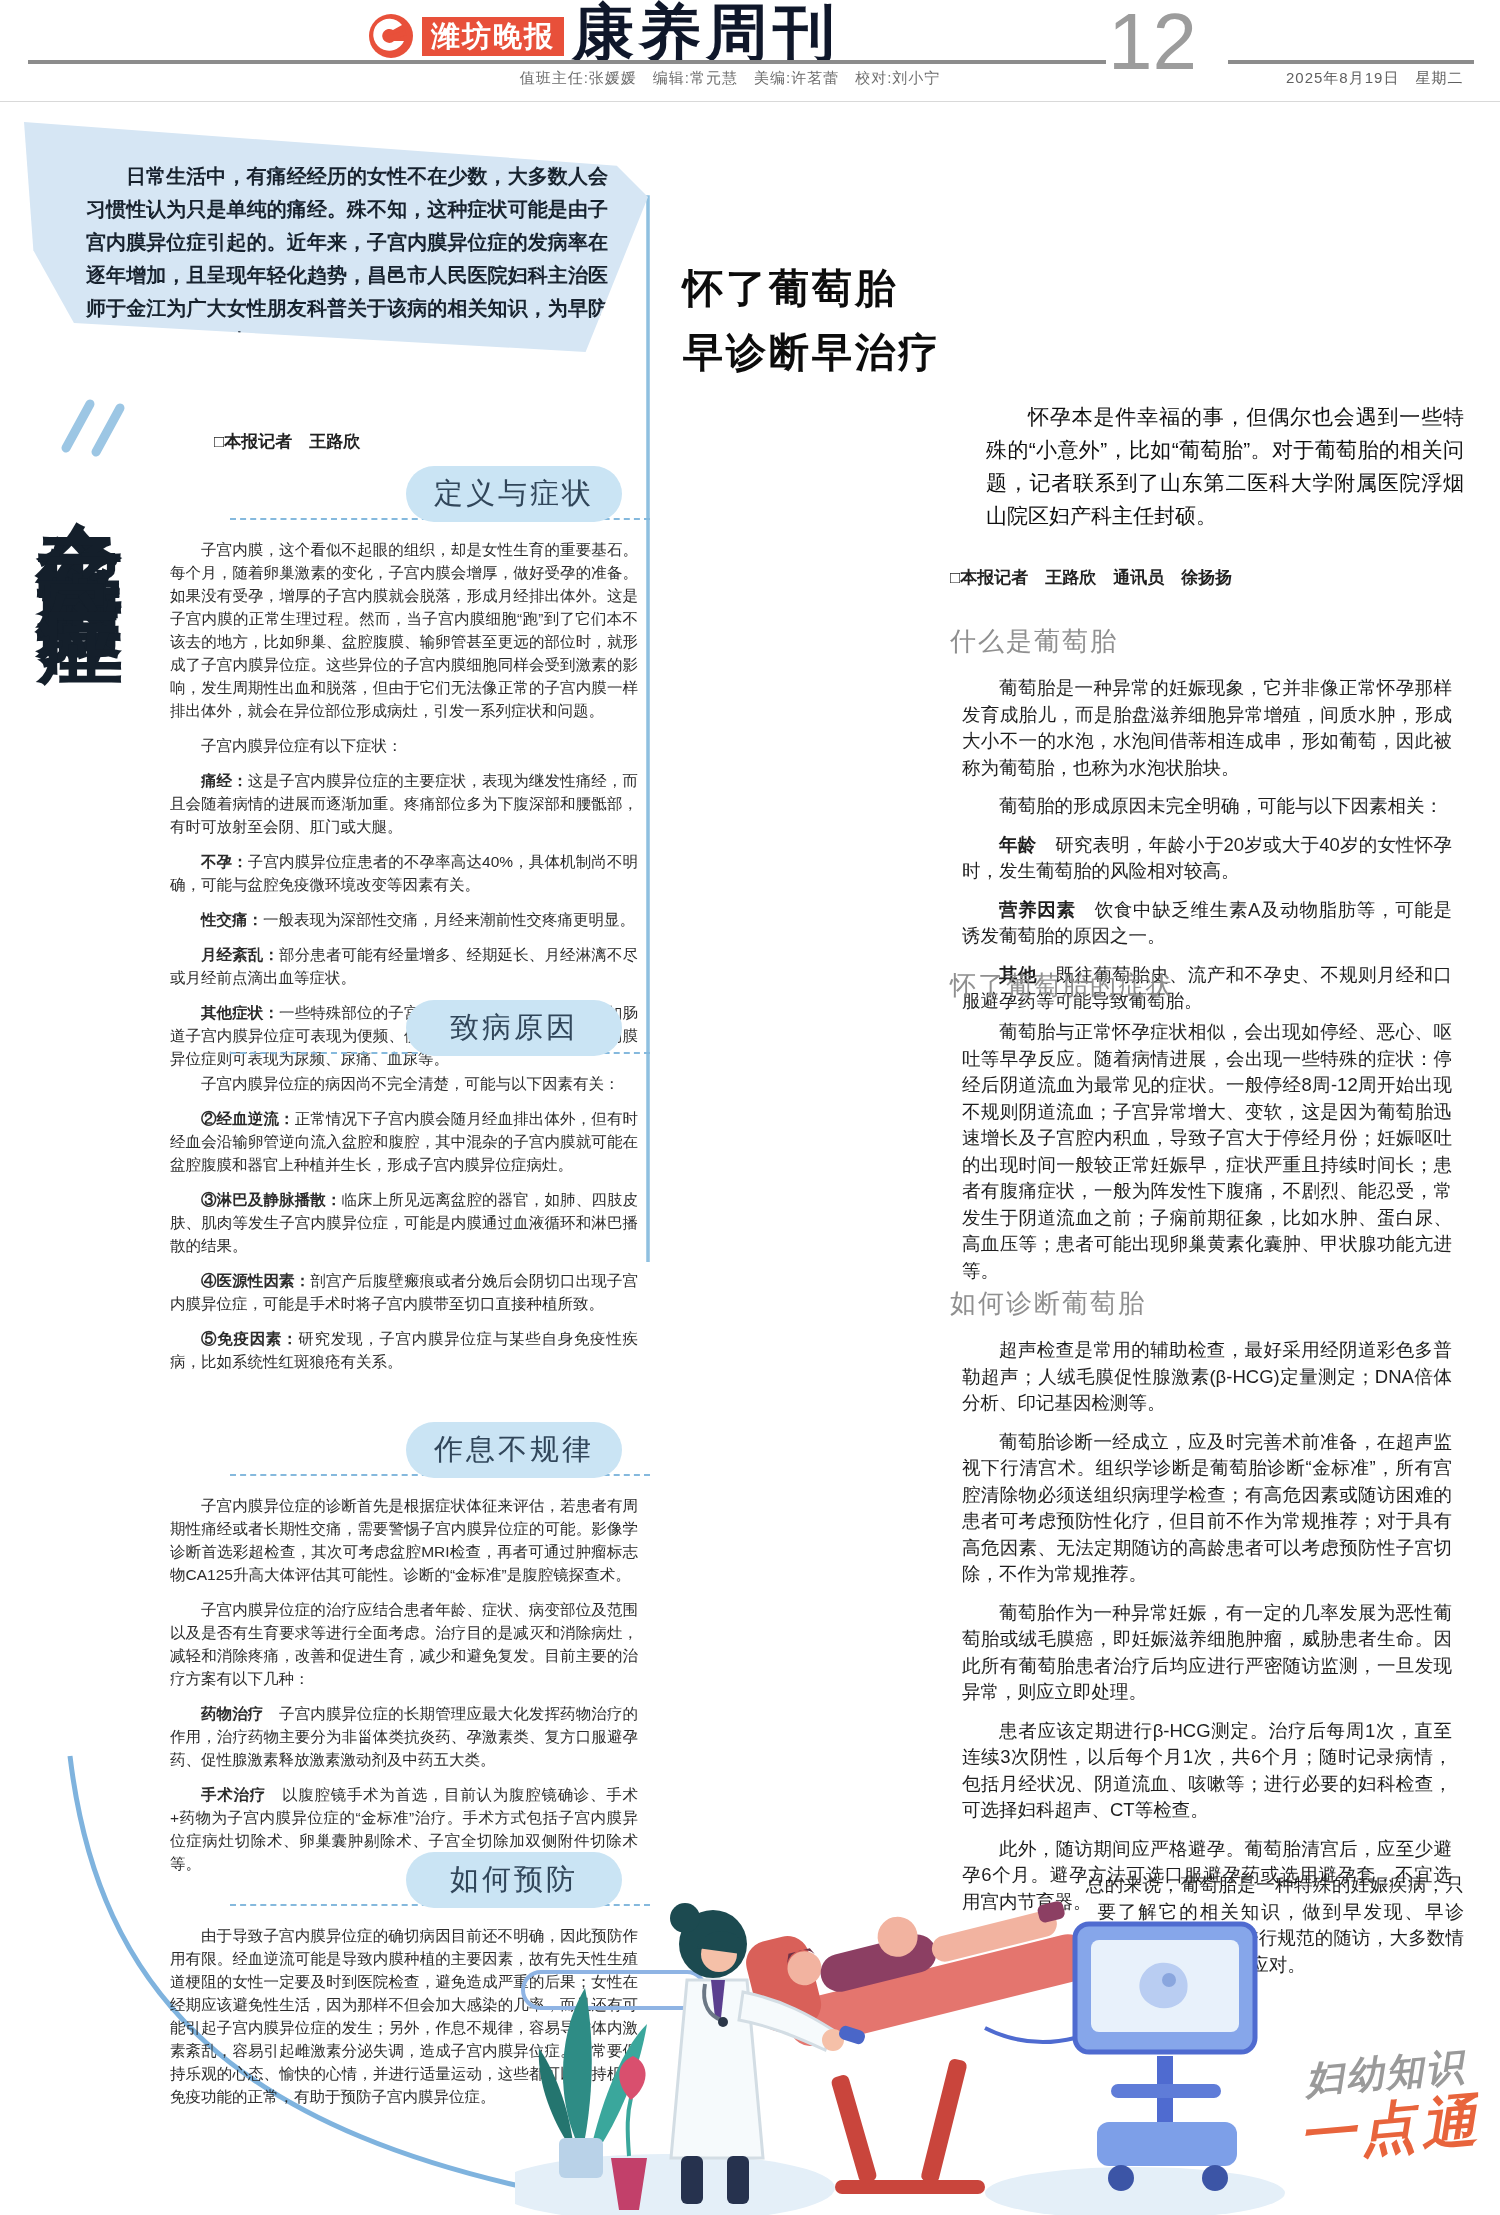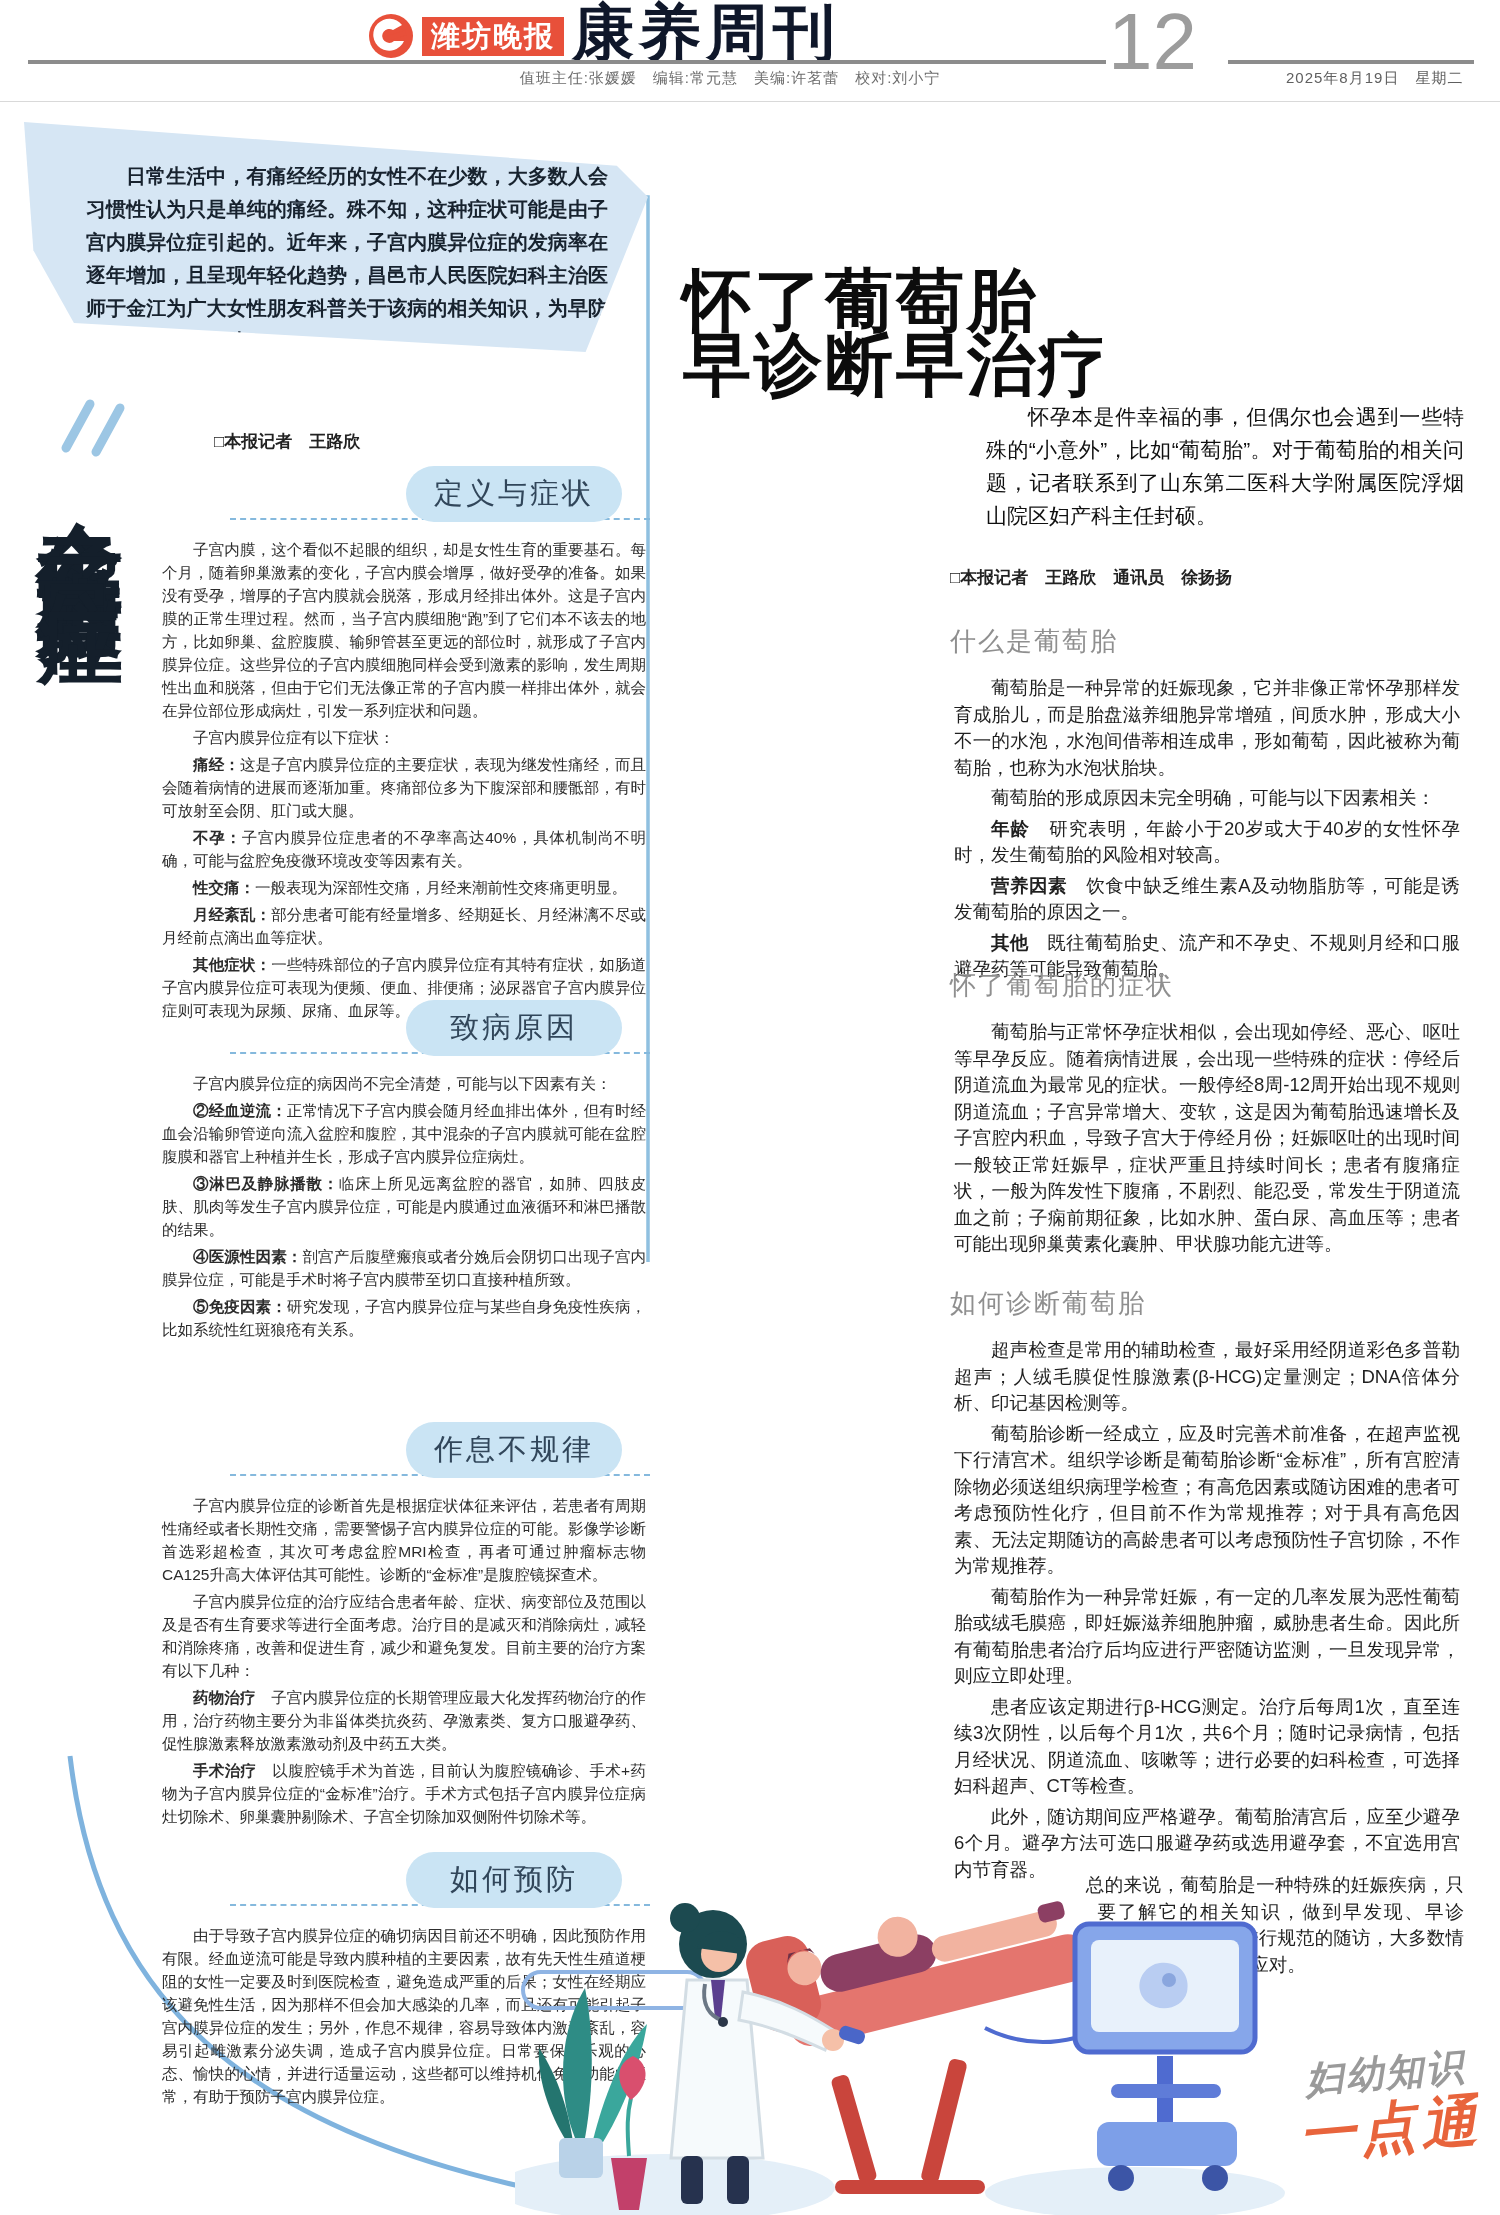--- a/index.html
+++ b/index.html
@@ -29,24 +29,24 @@
           text-orientation:upright;font-size:86px;font-weight:800;color:#141f2b;
           letter-spacing:7px;line-height:1.05;}
   .lsec{position:absolute;left:158px;width:492px;}
   #lsec0{top:466px}#lsec1{top:1000px}#lsec2{top:1422px}#lsec3{top:1852px}
   .pill-row{position:relative;height:58px;}
   .dash{position:absolute;left:72px;right:0;bottom:4px;border-top:2px dashed #85b9dd;}
   .pill{position:absolute;left:248px;top:0;width:216px;height:56px;background:#cae4f4;
         border-radius:28px;display:flex;align-items:center;justify-content:center;
         font-size:29px;color:#31465a;letter-spacing:3px;}
   .lbody{margin-top:14px;font-size:15.5px;line-height:23px;color:#2c2c2c;text-align:justify;}
-  .para{margin:4px;text-indent:2em;}
+  .para{margin:12px;text-indent:2em;}
   .lead{font-weight:bold;}
   
-  .r-title{position:absolute;left:683px;top:268px;font-size:68px;line-height:64px;font-weight:900;
+  .r-title{position:absolute;left:683px;top:256px;font-size:40px;line-height:64px;font-weight:900;
            color:#0c0c0c;letter-spacing:3px;}
   .r-intro{position:absolute;left:986px;top:400px;width:478px;font-size:21px;line-height:33px;
            font-weight:500;color:#101010;text-align:justify;text-indent:2em;}
   .r-byline{position:absolute;left:950px;top:566px;font-size:17px;font-weight:bold;color:#222;}
   .rsec{position:absolute;left:950px;width:514px;}
   #rsec0{top:624px}#rsec1{top:968px}#rsec2{top:1286px}
   .rhead{margin:0 0 16px 0;font-size:26px;font-weight:400;color:#8f8f8f;letter-spacing:2px;}
   .rbody{font-size:18.5px;line-height:26.5px;color:#1f1f1f;text-align:justify;}
   .closing{position:absolute;left:1074px;top:1872px;width:390px;font-size:18.5px;line-height:26.5px;
            color:#1f1f1f;text-align:justify;}

